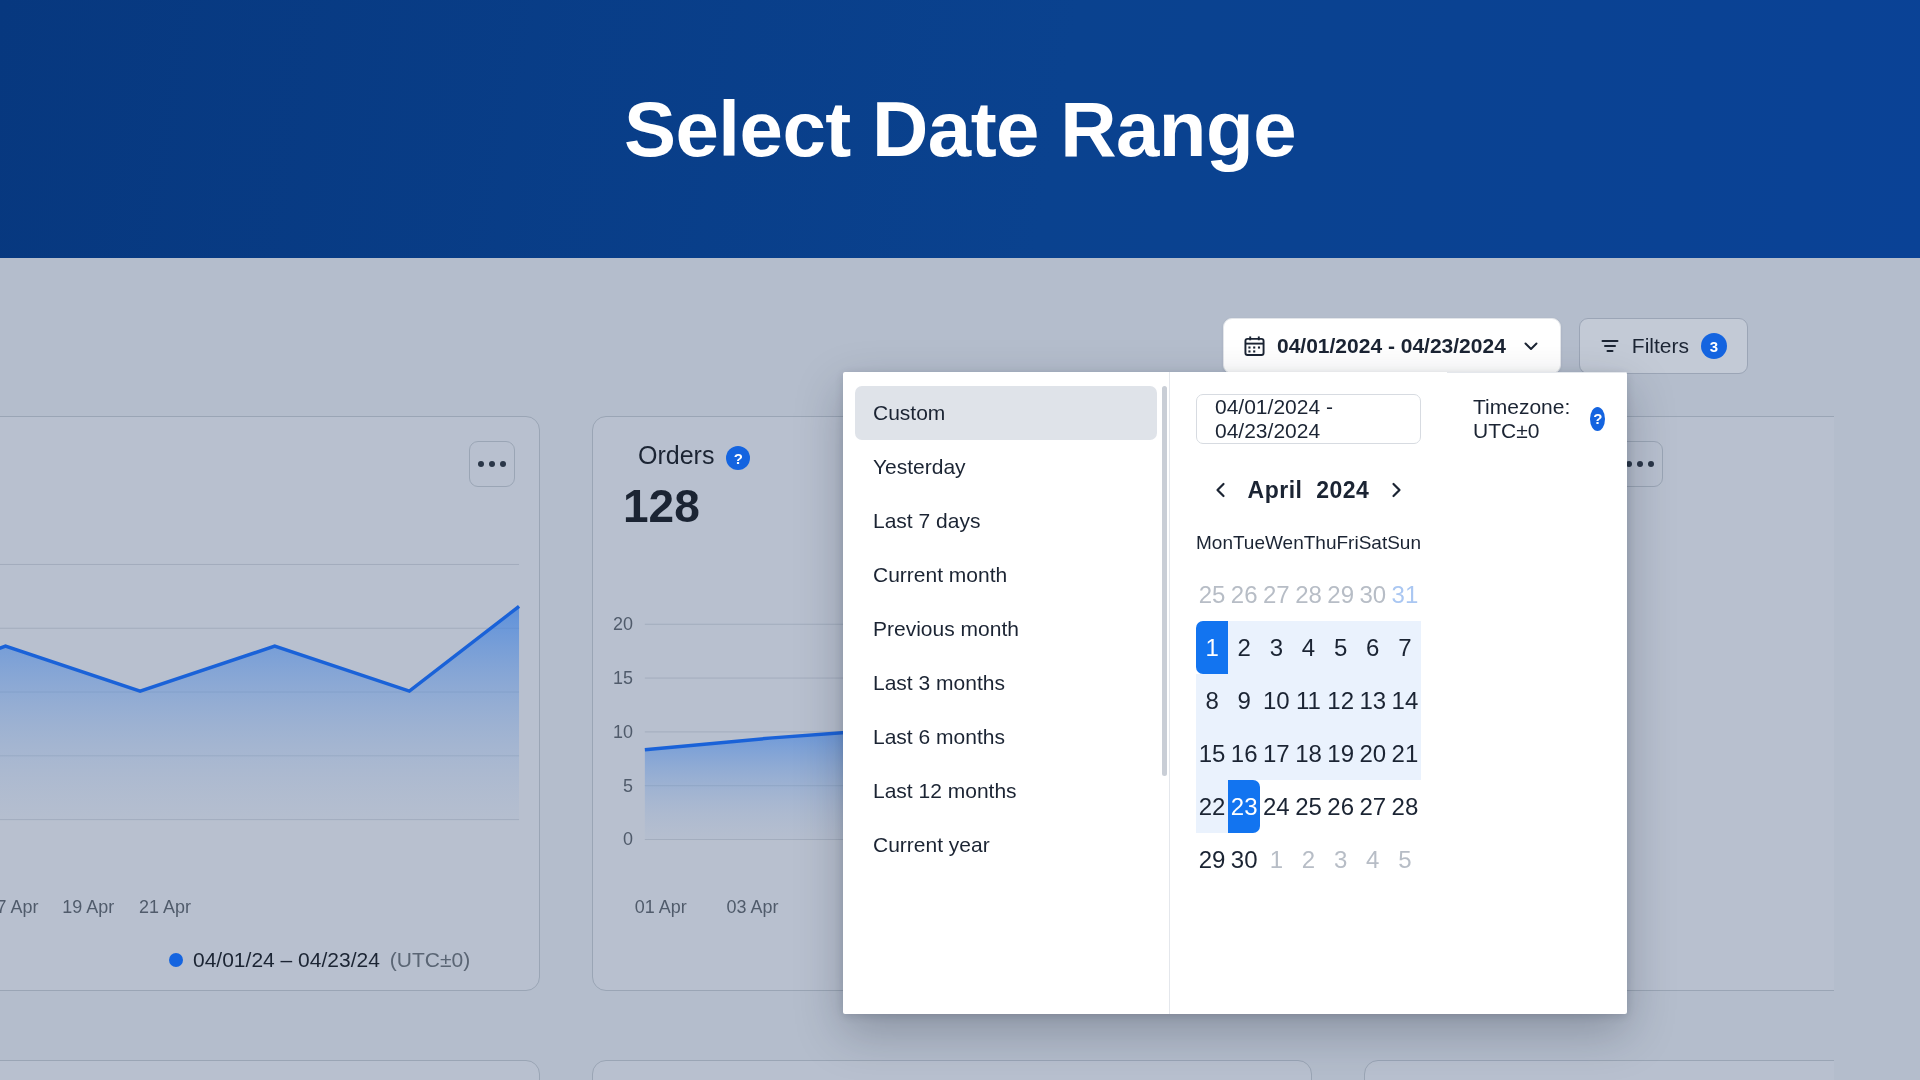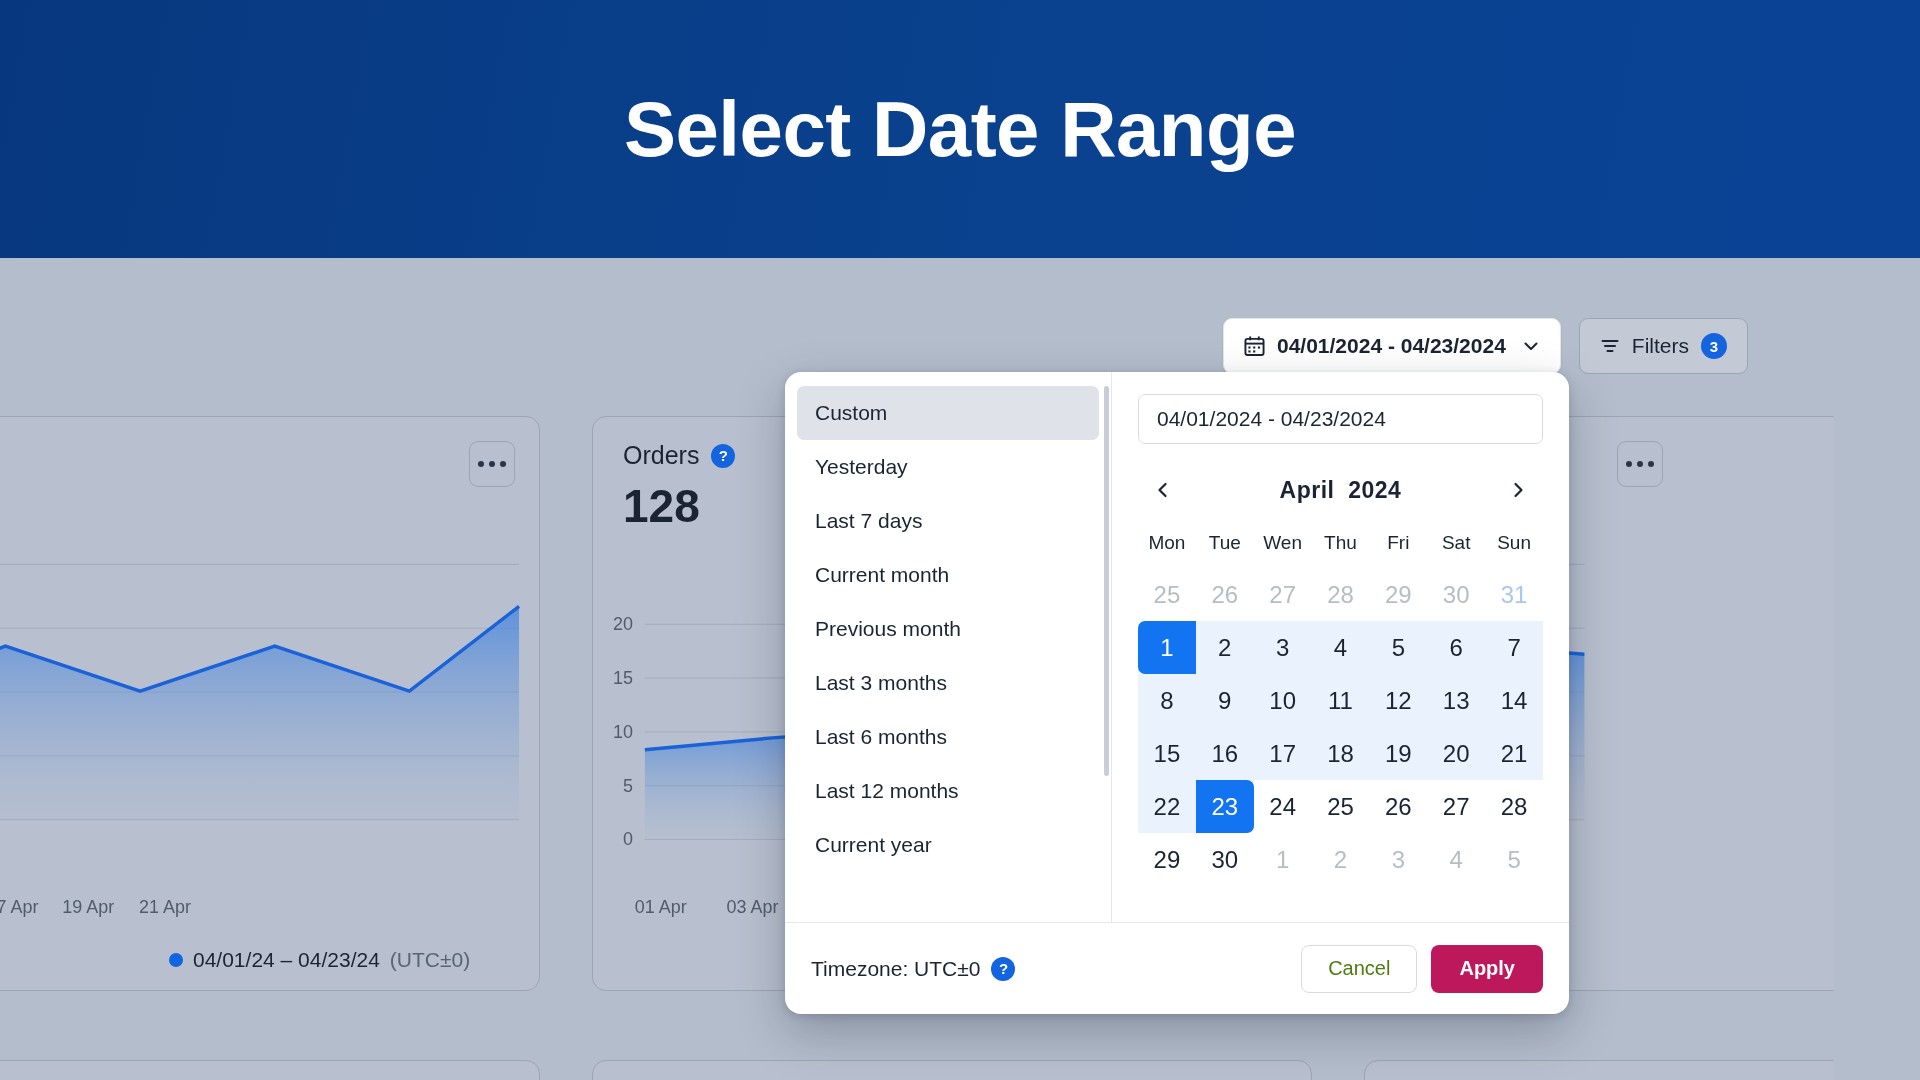--- a/index.html
+++ b/index.html
@@ -101,22 +101,22 @@
     border-radius: 14px;
     overflow: hidden;
   }
   .card-l  { left: -180px; top: 158px; width: 720px;  height: 575px; }
   .card-m  { left: 592px;  top: 158px; width: 720px;  height: 575px; }
   .card-r  { left: 1364px; top: 158px; width: 720px;  height: 575px; }
   .card-bm { left: 592px;  top: 802px; width: 720px;  height: 200px; }
   .card-br { left: 1364px; top: 802px; width: 720px;  height: 200px; }
 
   .card-head {
-    position: absolute; left: 30px; top: 24px;
-    display: flex; align-items: center; gap: 12px;
+    position: absolute; left: 45px; top: 24px;
+    display: flex; align-items: flex-end; gap: 12px;
   }
   .card-title { font-size: 25px; color:#1b2433; }
   .help-badge {
     width: 24px; height: 24px; border-radius: 50%;
     background:#1464e0; color:#fff;
     font-size:15px; font-weight:bold;
     display:flex; align-items:center; justify-content:center;
   }
   .card-value {
     position: absolute; left: 30px; top: 62px;
@@ -139,26 +139,26 @@
     position:absolute; bottom: 18px; left:0; width:100%;
     display:flex; align-items:center; justify-content:center; gap:10px;
     font-size: 21px; color:#1b2433;
   }
   .legend .dot { width:14px; height:14px; border-radius:50%; background:#1464e0; display:block; }
   .legend .tz { color:#5a6574; }
 
   
   .picker {
     position: absolute;
-    left: 785px; top: 372px;
+    left: 843px; top: 372px;
     width: 784px; height: 642px;
     background:#ffffff;
-    border-radius: 16px;
+    border-radius: 2px;
     box-shadow: 0 18px 48px rgba(16,24,40,.26), 0 2px 8px rgba(16,24,40,.14);
-    display:flex; flex-direction:column;
+    display:flex; flex-direction:row;
     overflow:hidden;
     z-index: 40;
   }
   .picker-body { display:flex; flex:1; min-height:0; }
 
   .presets {
     width: 327px;
     border-right: 1px solid #e4e7ec;
     padding: 14px 12px 0 12px;
     overflow: hidden;

